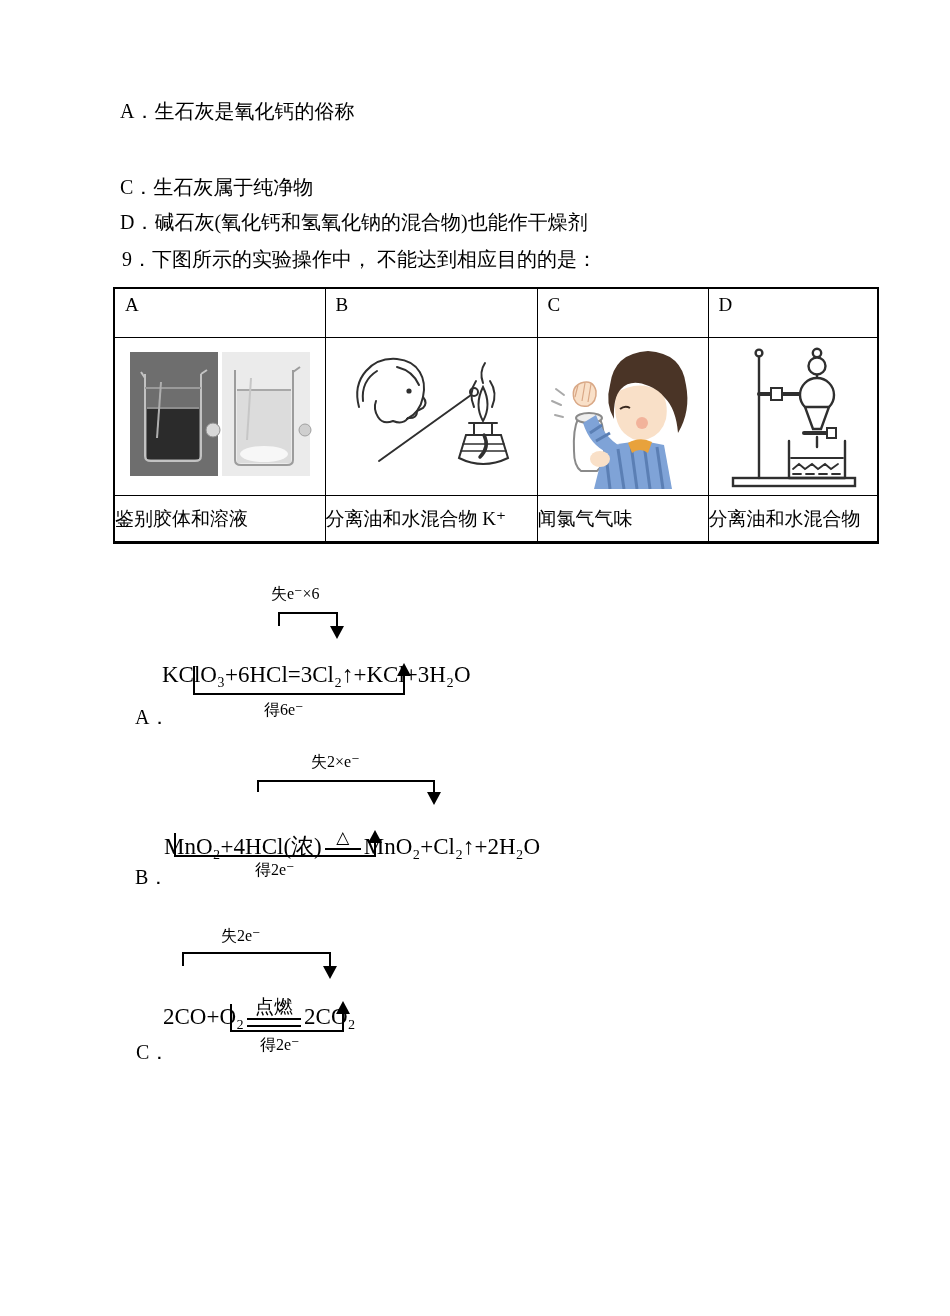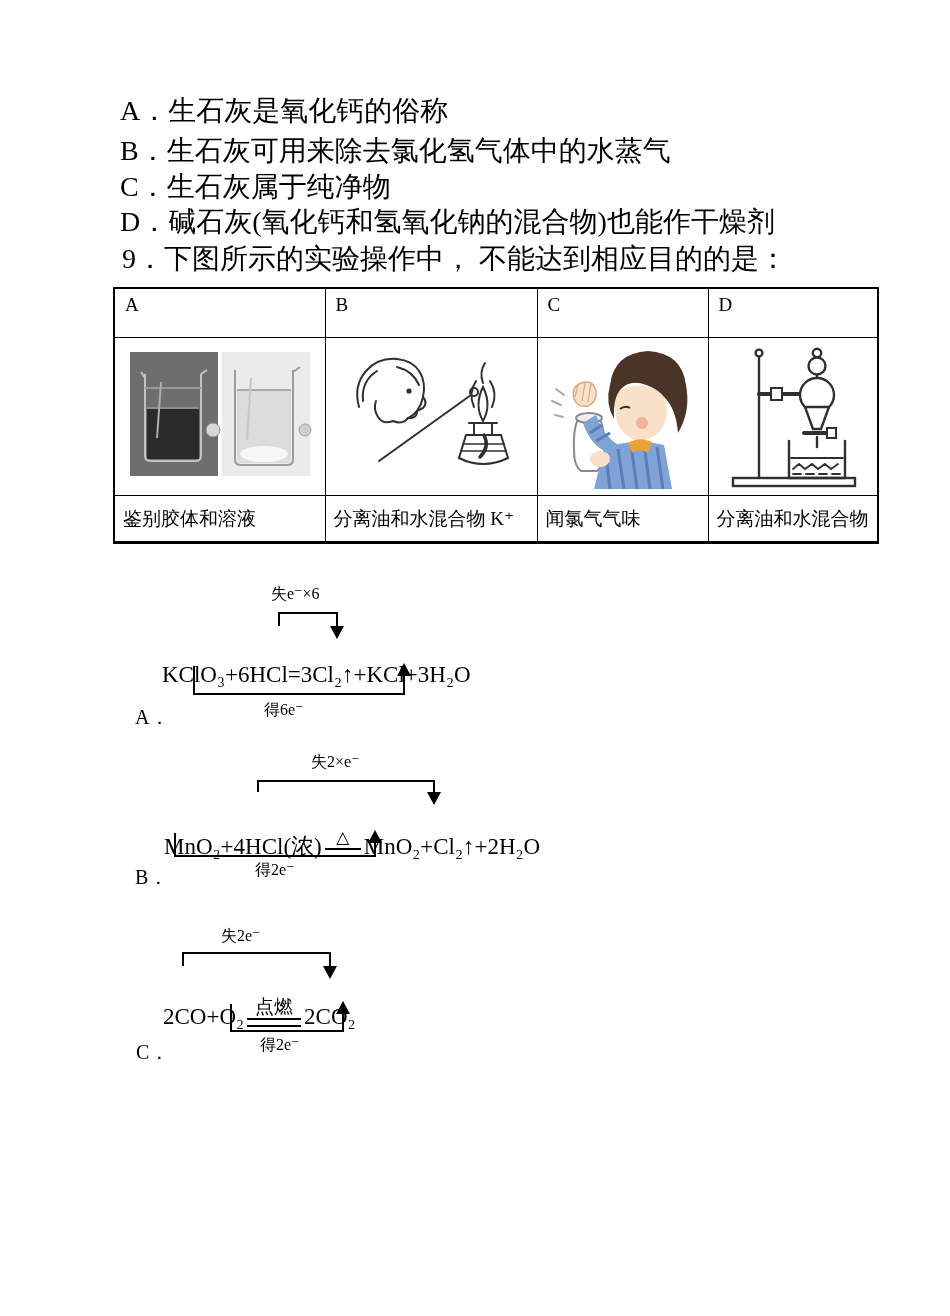--- a/index.html
+++ b/index.html
@@ -1,32 +1,32 @@
 <!DOCTYPE html>
 <html><head>
 <meta charset="utf-8">
 <style>
   html,body{margin:0;padding:0;background:#fff;}
   .page{
     position:relative;width:950px;height:1316px;background:#ffffff;
     font-family:"Liberation Serif","DejaVu Serif",serif;color:#000;
     overflow:hidden;
   }
-  .line{position:absolute;font-size:28px;line-height:22px;white-space:nowrap;}
+  .line{position:absolute;font-size:20px;line-height:22px;white-space:nowrap;}
   .grp{position:absolute;left:0;top:0;width:950px;height:0;overflow:visible;}
   
   .qtable{
     position:absolute;left:113px;top:287px;border-collapse:collapse;
     table-layout:fixed;
   }
   .qtable td{border:1px solid #000;padding:0;vertical-align:top;overflow:hidden;}
   .qtable{border:2px solid #000;border-bottom:3px solid #000;}
   .qtable .hdr td{height:43px;font-size:19px;padding:5px 0 0 10px;}
   .qtable .imgs td{height:157px;vertical-align:middle;text-align:center;}
-  .qtable .caps td{height:45px;font-size:19px;vertical-align:middle;padding-left:8px;white-space:nowrap;}
+  .qtable .caps td{height:45px;font-size:19px;vertical-align:middle;white-space:nowrap;}
   
   .eq{position:absolute;font-size:23px;line-height:26px;white-space:nowrap;
       font-family:"Liberation Serif","DejaVu Serif","DejaVu Sans",serif;margin-top:28px;}
   .eqrow{display:inline-flex;align-items:flex-end;}
   .cond{display:inline-flex;flex-direction:column;align-items:center;margin:0 3px;position:relative;top:-3px;}
   .cond .cond-txt{font-size:17px;line-height:17px;}
   .cond .cond-bars{width:36px;height:5px;border-top:2px solid #000;border-bottom:2px solid #000;margin-top:2px;}
   .elabel{position:absolute;font-size:16px;line-height:24px;white-space:nowrap;}
   .optlbl{position:absolute;font-size:20px;line-height:22px;}
   .brk{position:absolute;}
@@ -36,21 +36,20 @@
   .brk-bot{border:2px solid #000;border-top:none;}
   .brk-bot .arr{position:absolute;right:-8px;top:-3px;width:0;height:0;
     border-left:7px solid transparent;border-right:7px solid transparent;border-bottom:13px solid #000;}
 </style>
 </head>
 <body>
 
 <div class="page">
 
   <div class="line" style="left:120px;top:100px"><span>A．</span><span>生石灰是氧化钙的俗称</span></div>
-  <div class="line" style="left:120px;top:140px"><span>B．</span><span>生石灰可用来除去氯化氢气体中的水蒸气</span></div>
   <div class="line" style="left:120px;top:176px"><span>C．</span><span>生石灰属于纯净物</span></div>
   <div class="line" style="left:120px;top:211px"><span>D．</span><span>碱石灰(氧化钙和氢氧化钠的混合物)也能作干燥剂</span></div>
 
   <div class="line" style="left:122px;top:248px">9．下图所示的实验操作中， 不能达到相应目的的是：</div>
 
   <table class="qtable">
     <colgroup>
         <col style="width:211px">
         <col style="width:212px">
         <col style="width:171px">

